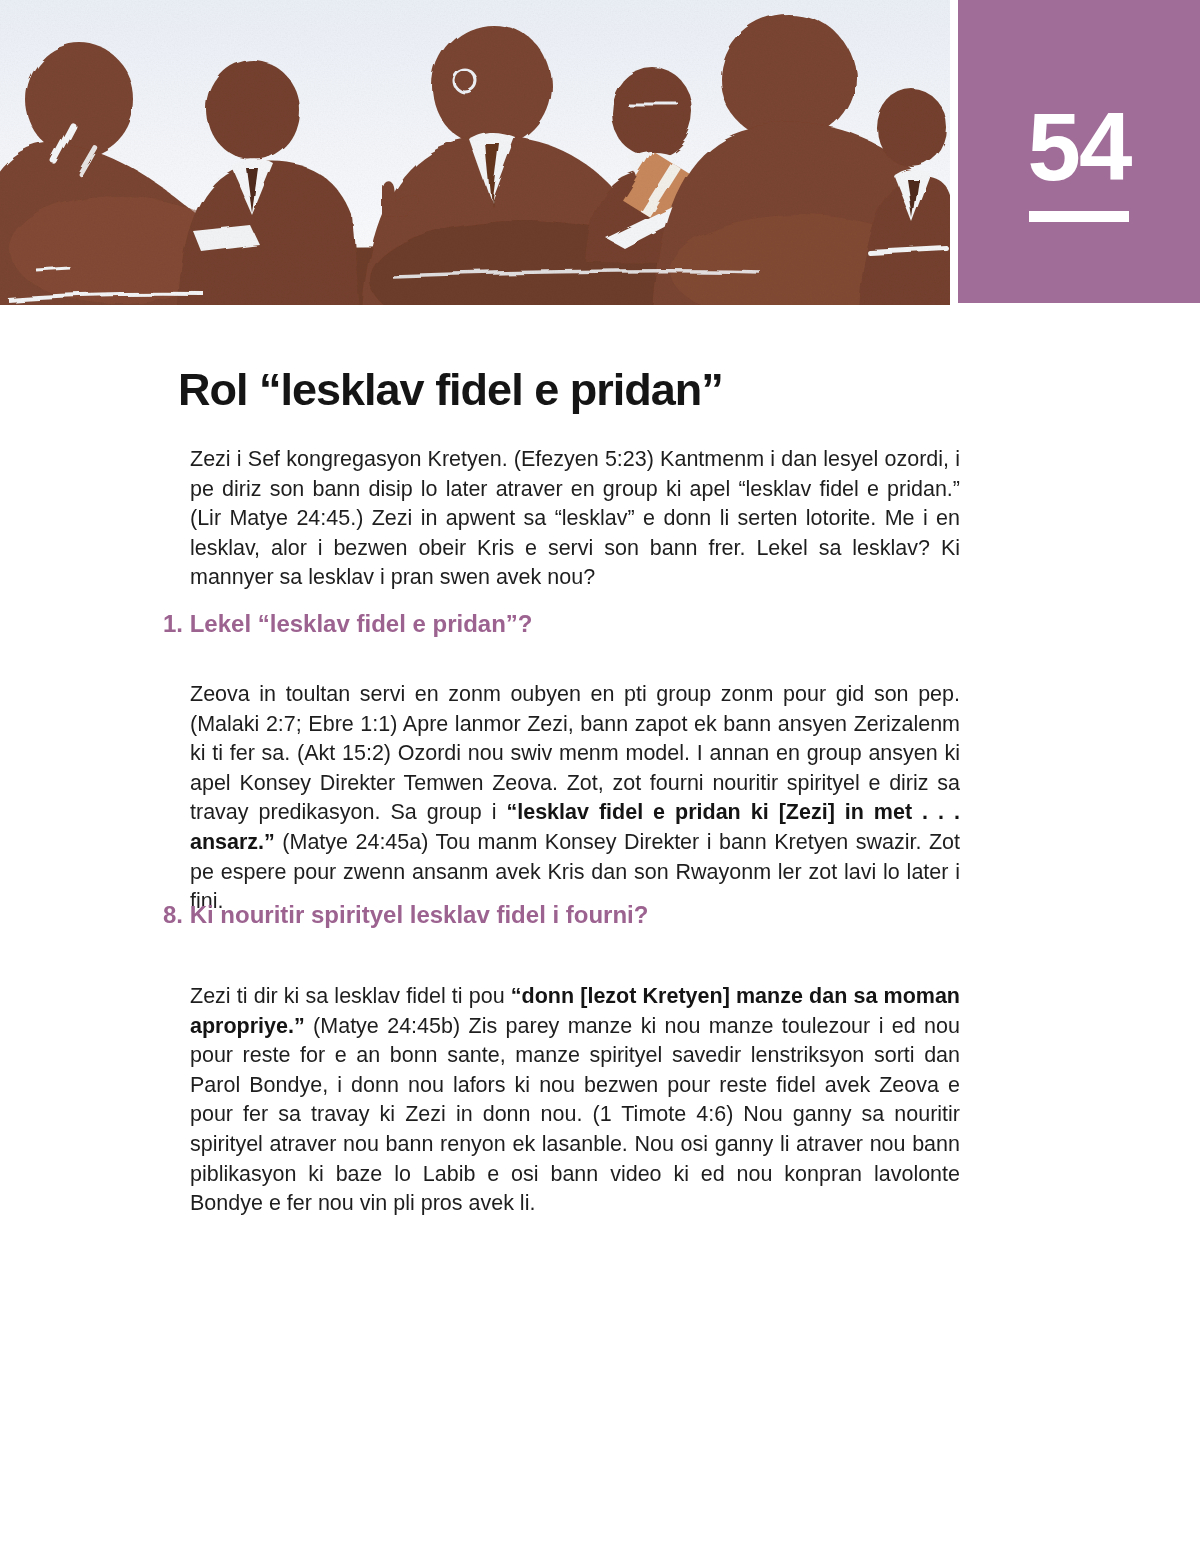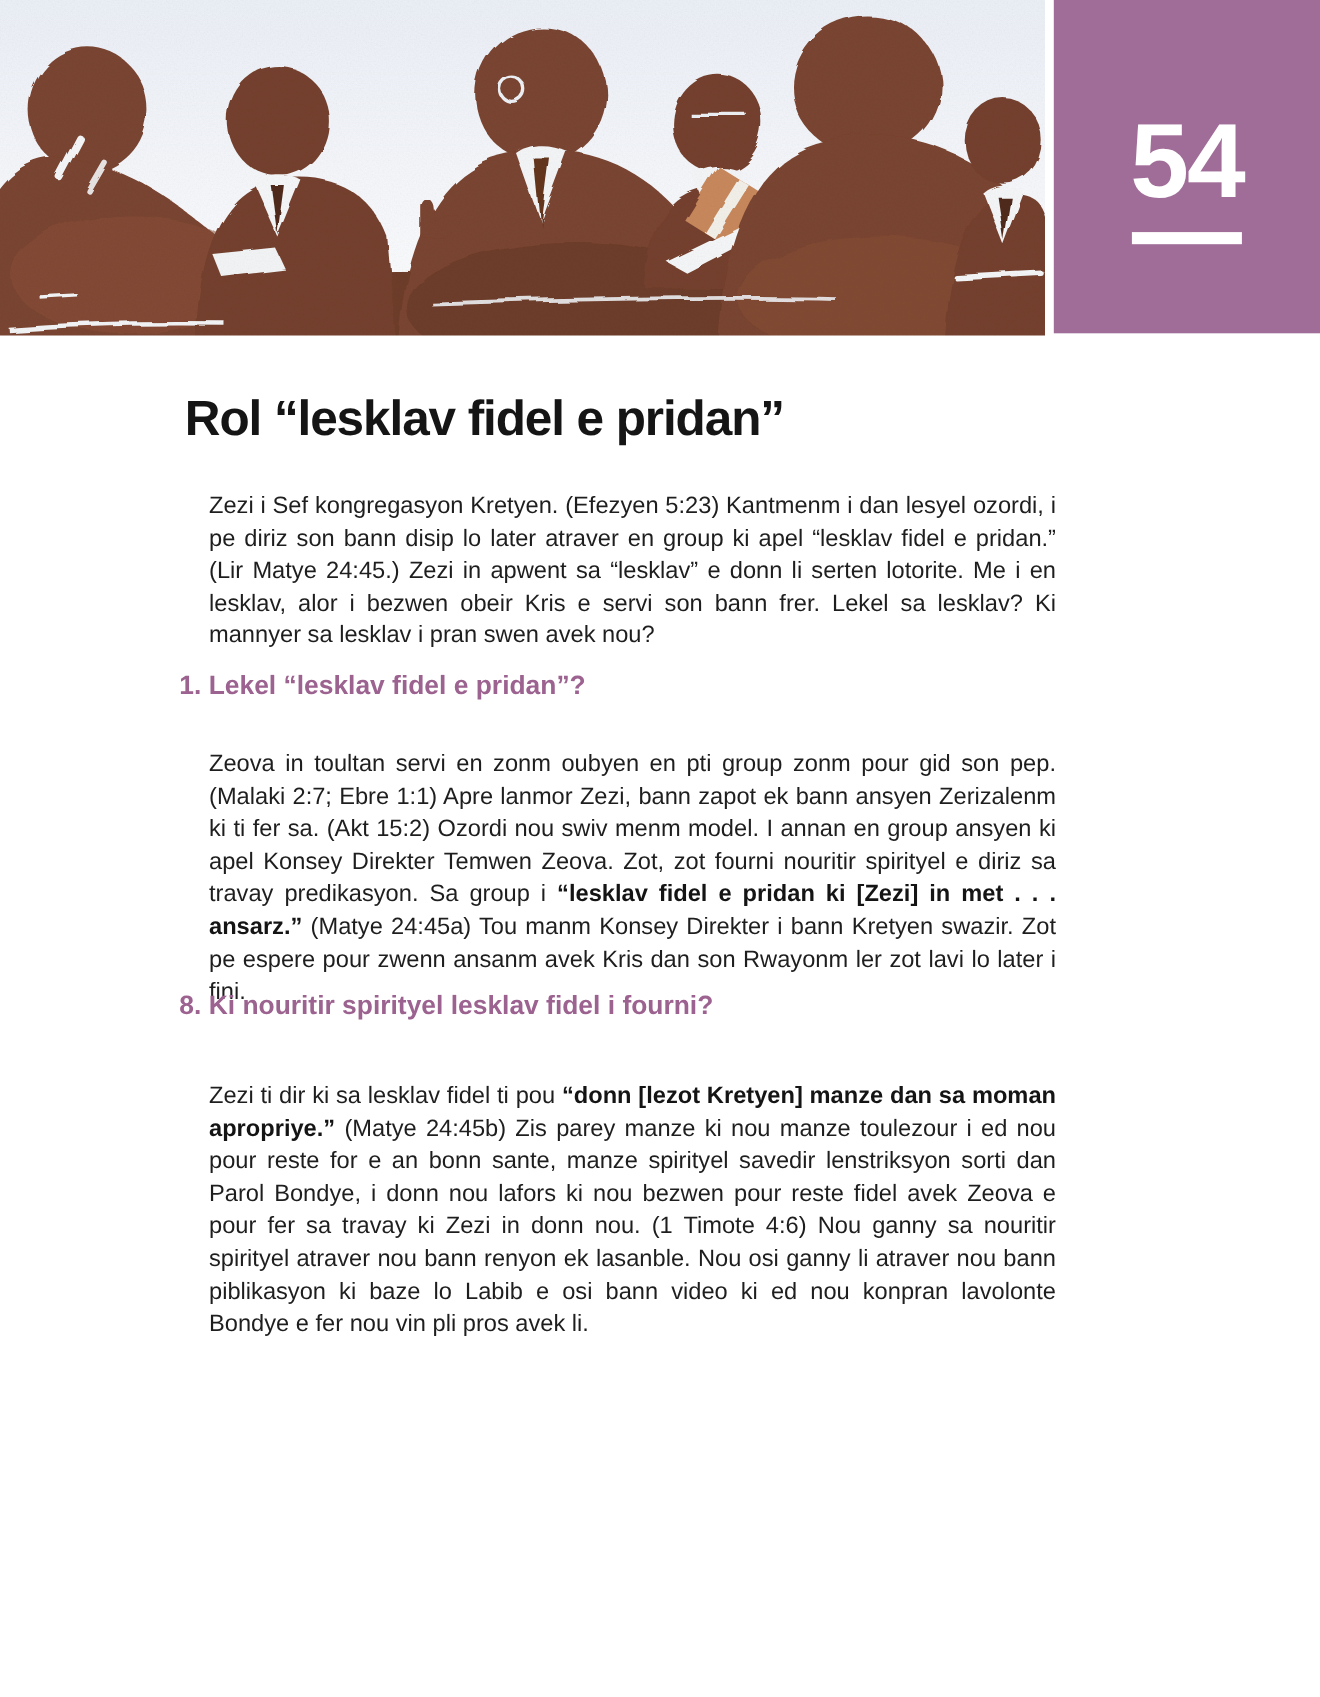--- a/index.html
+++ b/index.html
@@ -45,21 +45,21 @@
   .badge-underline{
     width:100px;
     height:11px;
     background:#ffffff;
     margin-top:16px;
   }
   
   .title{
     position:absolute;
     left:160px; top:346px;
-    margin:8px;
+    margin:18px;
     font-size:45px;
     font-weight:700;
     letter-spacing:-1px;
     color:#151515;
     white-space:nowrap;
   }
   .para{
     position:absolute;
     left:188px;
     width:770px;

